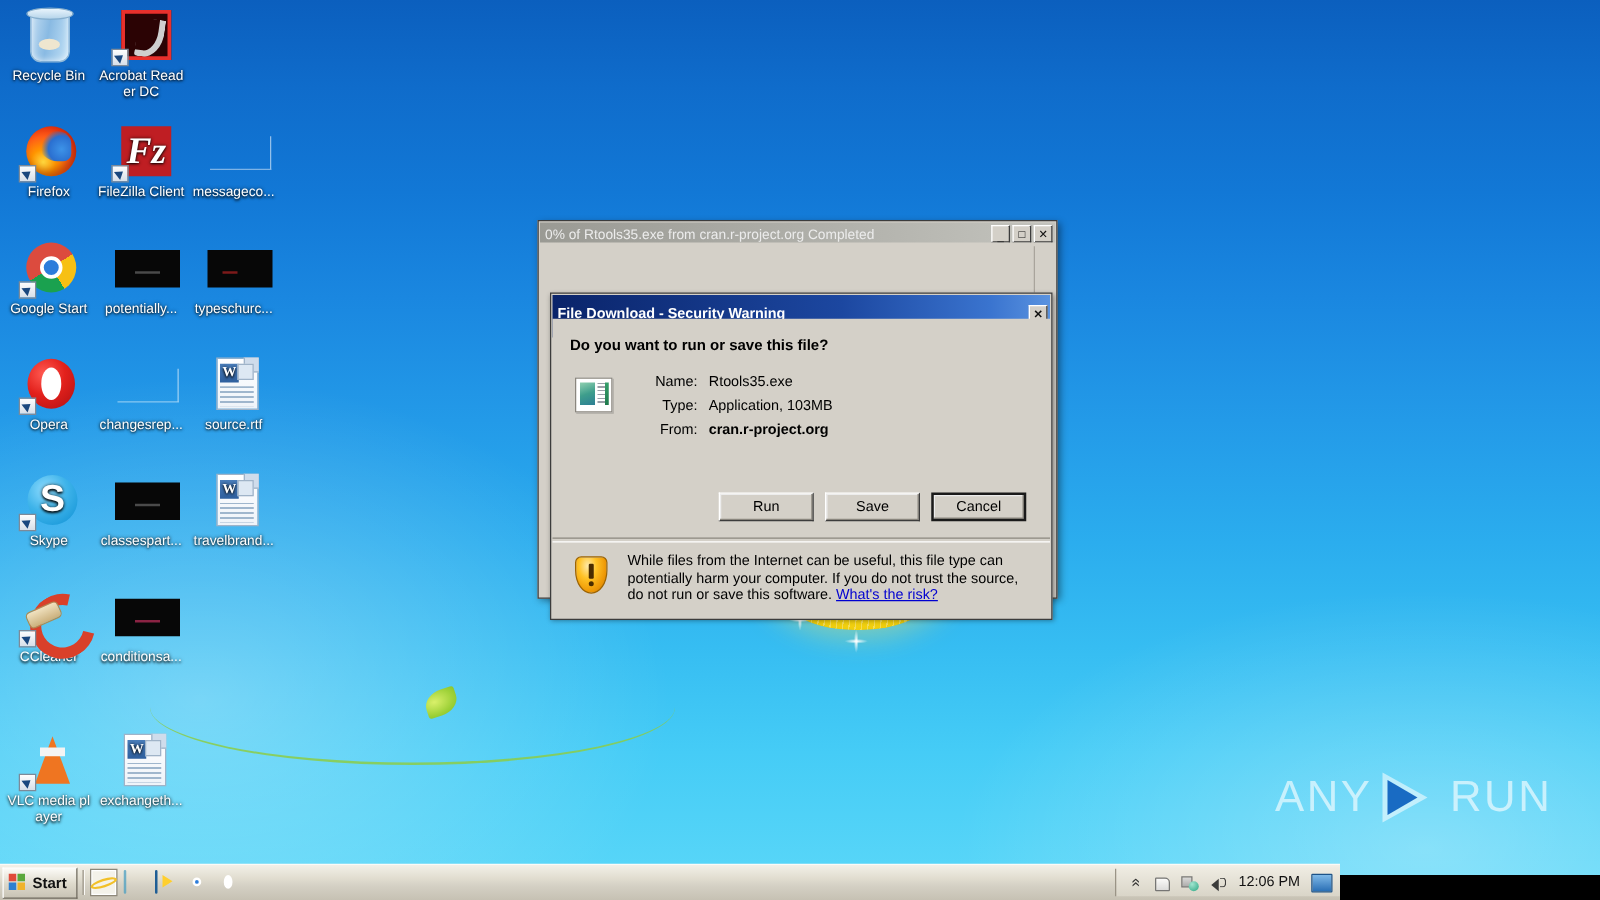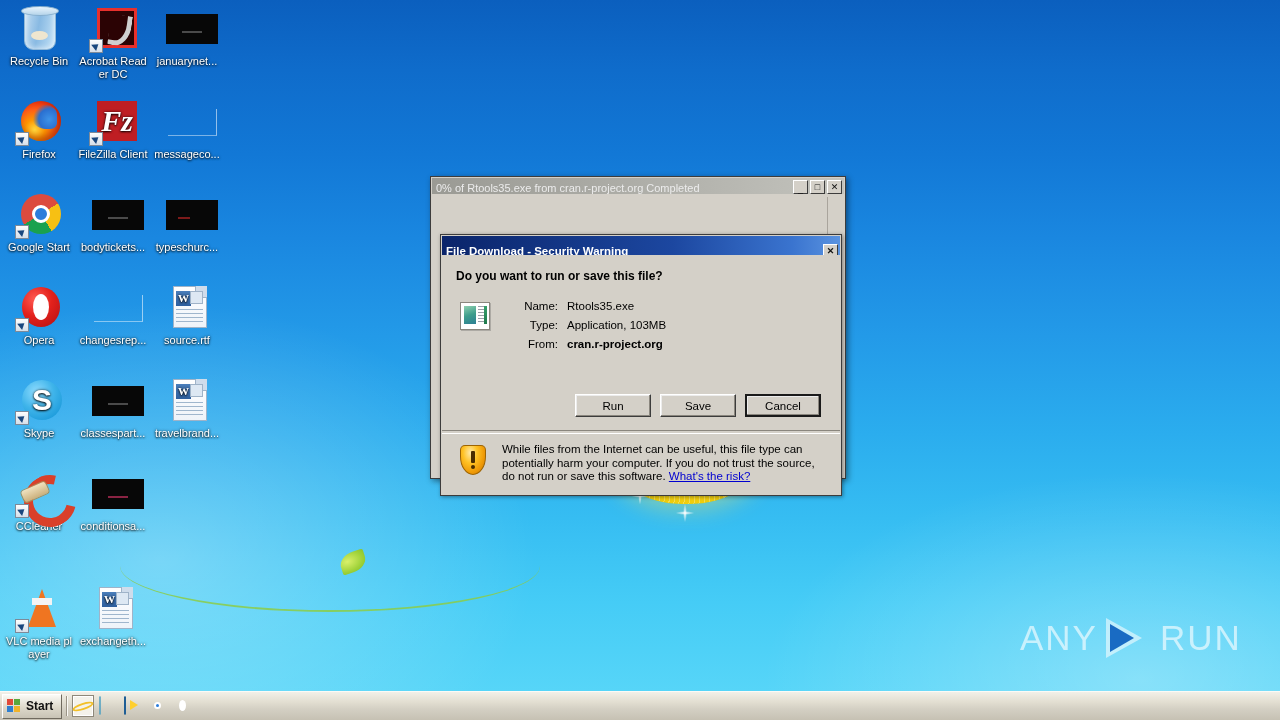--- a/index.html
+++ b/index.html
@@ -329,21 +329,21 @@
     border-top:20px solid transparent;border-bottom:20px solid transparent;
   }
   #watermark .wmk-play:after{
     content:"";position:absolute;left:4px;top:6px;width:0;height:0;
     border-left:24px solid rgba(11,95,190,.92);
     border-top:14px solid transparent;border-bottom:14px solid transparent;
   }
 
   
   #taskbar{
-    position:absolute;left:0;bottom:0;width:1280px;height:28px;
+    position:absolute;left:0;bottom:0;width:1072px;height:28px;
     background:linear-gradient(180deg,#f2f0e8 0%,#e2ded1 36%,#d4d0c4 60%,#c6c1b3 100%);
     border-top:1px solid #fbfaf6;
     display:flex;align-items:center;
   }
   #start-button{
     margin-left:2px;height:23px;padding:0 8px 0 4px;display:flex;align-items:center;gap:4px;
     background:linear-gradient(180deg,#fbfaf6,#dedacc 52%,#c8c3b5);
     border:1px solid;border-color:#ffffff #6f6a5e #6f6a5e #ffffff;
     font-size:12px;font-weight:bold;color:#111;cursor:default;
   }
@@ -466,62 +466,54 @@
         </div>
         <span class="cap">Recycle Bin</span>
       </div>
       <div class="dicon" style="left: 76px; top: 6px;">
         <div class="glyph">
           <span class="art-acrobat"></span>
           <span class="shortcut-badge"></span>
         </div>
         <span class="cap">Acrobat Reader DC</span>
       </div>
-      <div class="dicon" style="left: 150px; top: 6px;">
+      <div class="dicon" style="left: 2px; top: 99px;">
+        <div class="glyph">
+          <span class="art-firefox"></span>
+          <span class="shortcut-badge"></span>
+        </div>
+        <span class="cap">Firefox</span>
+      </div>
+      <div class="dicon" style="left: 150px; top: 99px;">
+        <div class="glyph">
+          <span class="art-emptybox"></span>
+        </div>
+        <span class="cap">messageco...</span>
+      </div>
+      <div class="dicon" style="left: 76px; top: 99px;">
+        <div class="glyph">
+          <span class="art-filezilla">Fz</span>
+          <span class="shortcut-badge"></span>
+        </div>
+        <span class="cap">FileZilla Client</span>
+      </div>
+      <div class="dicon" style="left: 2px; top: 192px;">
+        <div class="glyph">
+          <span class="art-chrome"></span>
+          <span class="shortcut-badge"></span>
+        </div>
+        <span class="cap">Google Start</span>
+      </div>
+      <div class="dicon" style="left: 76px; top: 192px;">
         <div class="glyph">
           <span class="art-blackthumb">
             <span class="dash"></span>
           </span>
         </div>
-        <span class="cap">januarynet...</span>
-      </div>
-      <div class="dicon" style="left: 2px; top: 99px;">
-        <div class="glyph">
-          <span class="art-firefox"></span>
-          <span class="shortcut-badge"></span>
-        </div>
-        <span class="cap">Firefox</span>
-      </div>
-      <div class="dicon" style="left: 150px; top: 99px;">
-        <div class="glyph">
-          <span class="art-emptybox"></span>
-        </div>
-        <span class="cap">messageco...</span>
-      </div>
-      <div class="dicon" style="left: 76px; top: 99px;">
-        <div class="glyph">
-          <span class="art-filezilla">Fz</span>
-          <span class="shortcut-badge"></span>
-        </div>
-        <span class="cap">FileZilla Client</span>
-      </div>
-      <div class="dicon" style="left: 2px; top: 192px;">
-        <div class="glyph">
-          <span class="art-chrome"></span>
-          <span class="shortcut-badge"></span>
-        </div>
-        <span class="cap">Google Start</span>
-      </div>
-      <div class="dicon" style="left: 76px; top: 192px;">
-        <div class="glyph">
-          <span class="art-blackthumb">
-            <span class="dash"></span>
-          </span>
-        </div>
-        <span class="cap">bodytickets...</span>
+        <span class="cap">potentially...</span>
       </div>
       <div class="dicon" style="left: 150px; top: 192px;">
         <div class="glyph">
           <span class="art-blackthumb red">
             <span class="dash"></span>
           </span>
         </div>
         <span class="cap">typeschurc...</span>
       </div>
       <div class="dicon" style="left: 2px; top: 285px;">
@@ -689,13 +681,21 @@
   </div>
   <div class="tb-sep"></div>
   <div id="quicklaunch">
       <span class="ql active"><span class="ql-ie"></span></span>
       <span class="ql"><span class="ql-folder"></span></span>
       <span class="ql"><span class="ql-wmp"></span></span>
       <span class="ql"><span class="ql-chrome"></span></span>
       <span class="ql"><span class="ql-opera"></span></span>
     </div>
 
+  <div id="tray">
+    <span class="tray-ico ti-chevron"></span>
+    <span class="tray-ico ti-flag"></span>
+    <span class="tray-ico ti-net"></span>
+    <span class="tray-ico ti-vol"></span>
+    <span id="clock">12:06 PM</span>
+    <span id="show-desktop"></span>
+  </div>
 </div>
 
 </body></html>

